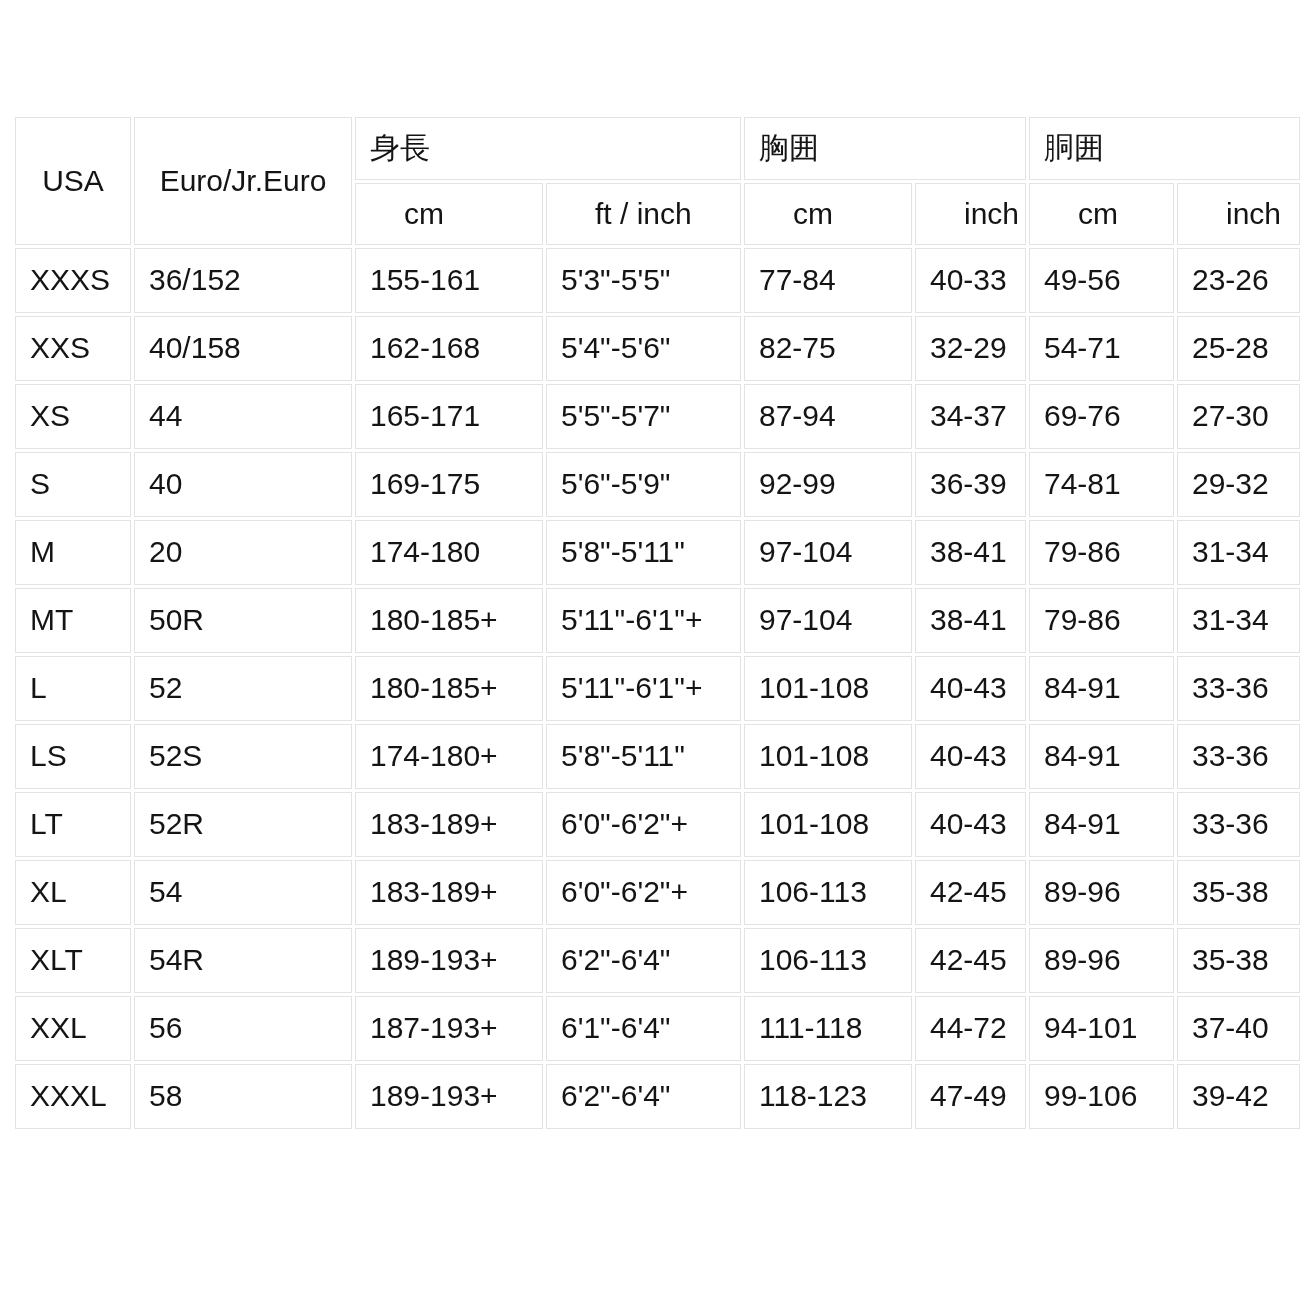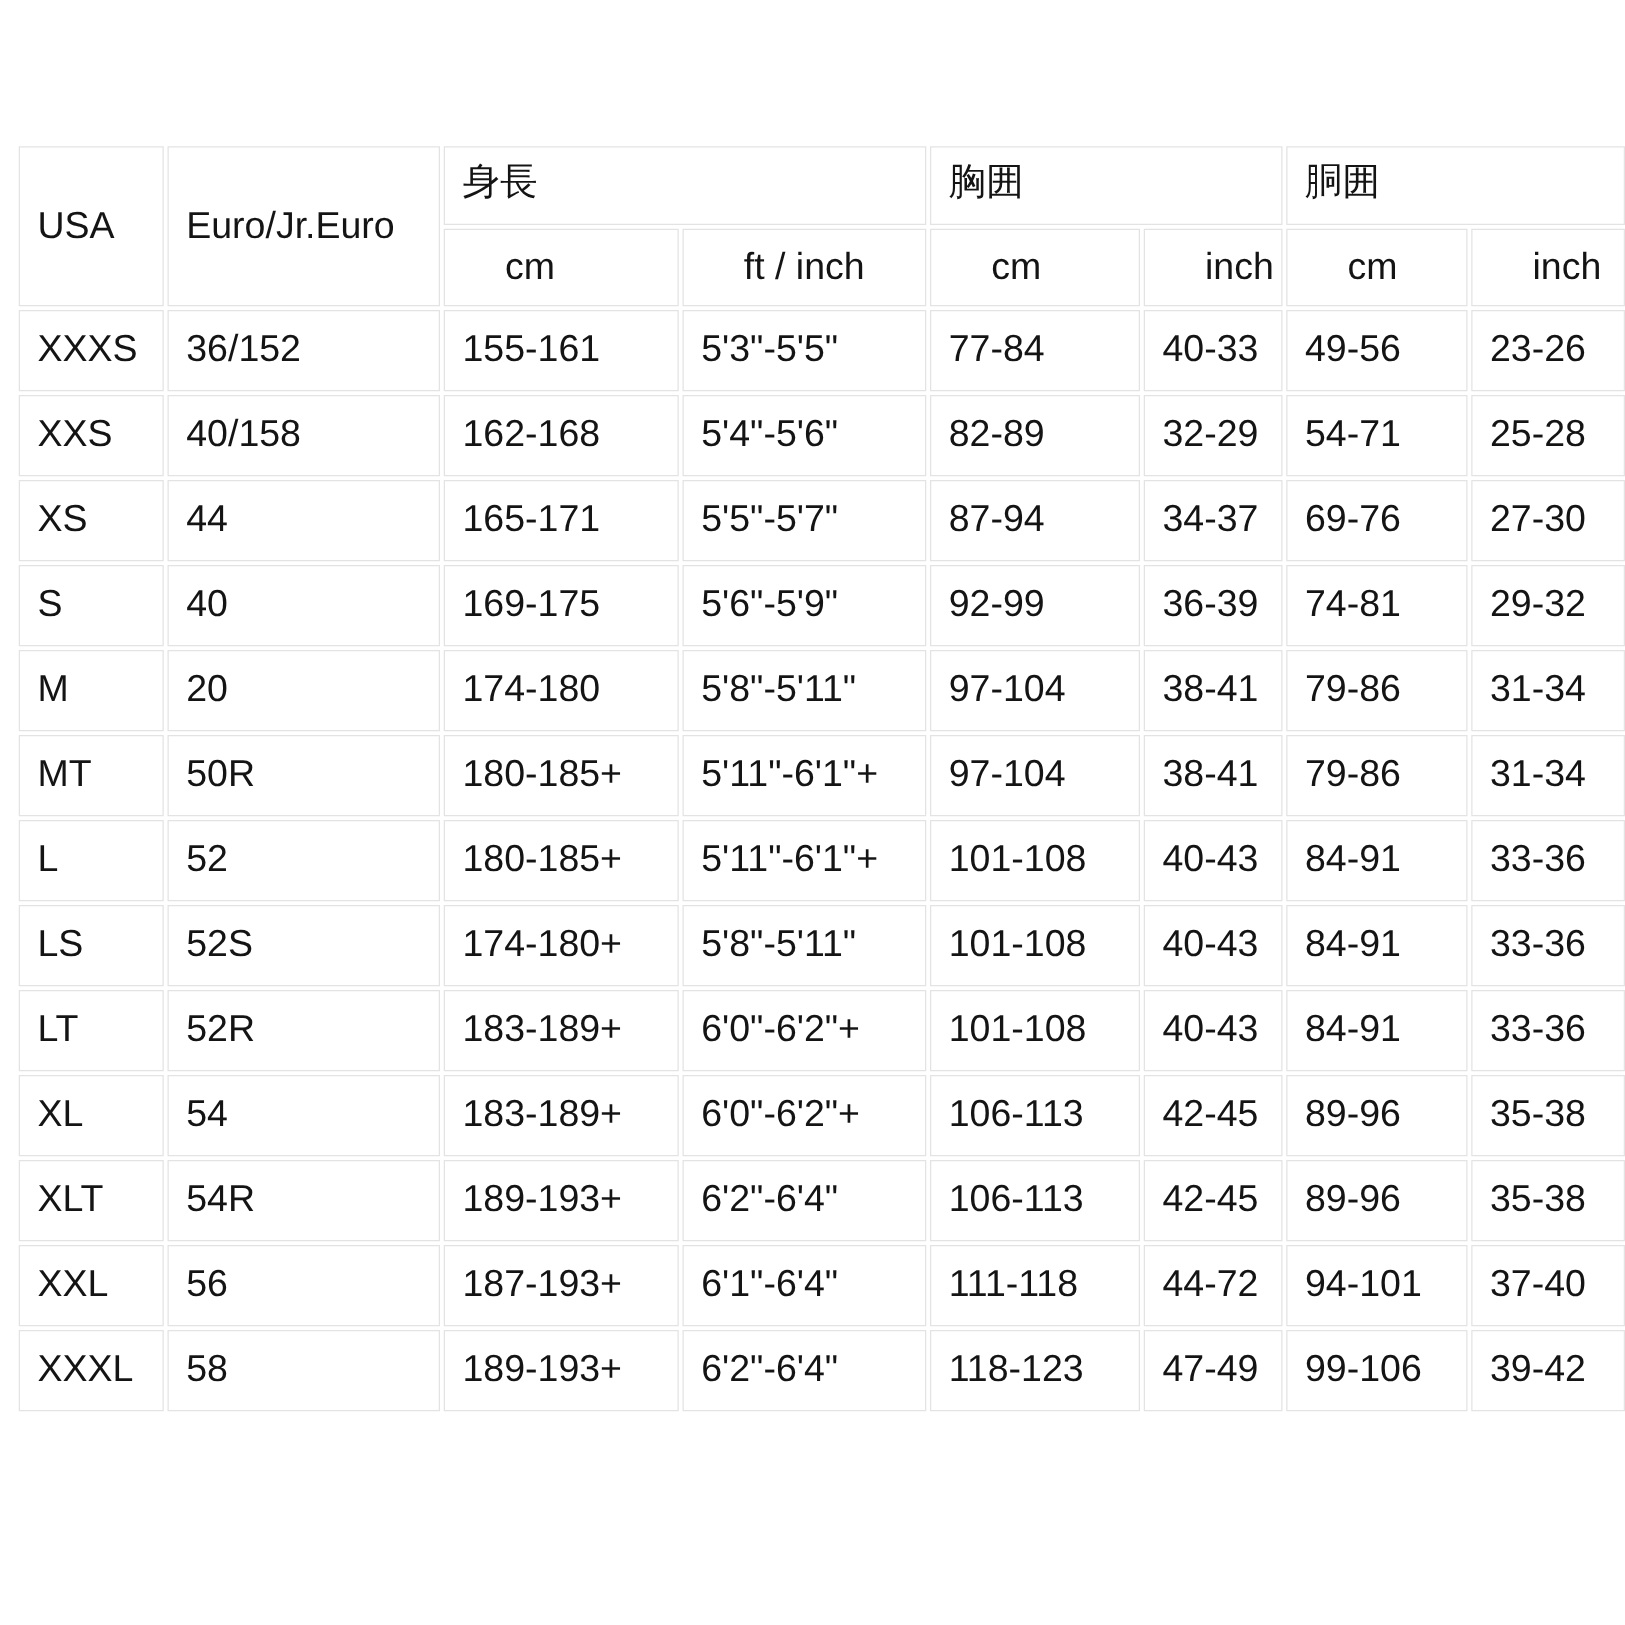--- a/index.html
+++ b/index.html
@@ -44,29 +44,29 @@
     height: 65px;
     box-sizing: border-box;
     overflow: hidden;
     white-space: nowrap;
   }
 
   
   table.size-chart th.group-head {
     height: 62px;
     vertical-align: middle;
-    font-family: Liberation Mono, monospace;
   }
   table.size-chart th.unit-head {
     height: 62px;
     padding-left: 48px;
   }
   table.size-chart th.rowspan-head {
     height: 128px;
     vertical-align: middle;
+    text-align: center;
   }
 
   
   col.c-usa   { width: 116px; }
   col.c-euro  { width: 218px; }
   col.c-hcm   { width: 188px; }
   col.c-hft   { width: 195px; }
   col.c-ccm   { width: 168px; }
   col.c-cin   { width: 111px; }
   col.c-wcm   { width: 145px; }
@@ -116,21 +116,21 @@
           <td>77-84</td>
           <td>40-33</td>
           <td>49-56</td>
           <td>23-26</td>
         </tr>
         <tr>
           <td>XXS</td>
           <td>40/158</td>
           <td>162-168</td>
           <td>5'4"-5'6"</td>
-          <td>82-89</td>
+          <td>82-75</td>
           <td>32-29</td>
           <td>54-71</td>
           <td>25-28</td>
         </tr>
         <tr>
           <td>XS</td>
           <td>44</td>
           <td>165-171</td>
           <td>5'5"-5'7"</td>
           <td>87-94</td>

